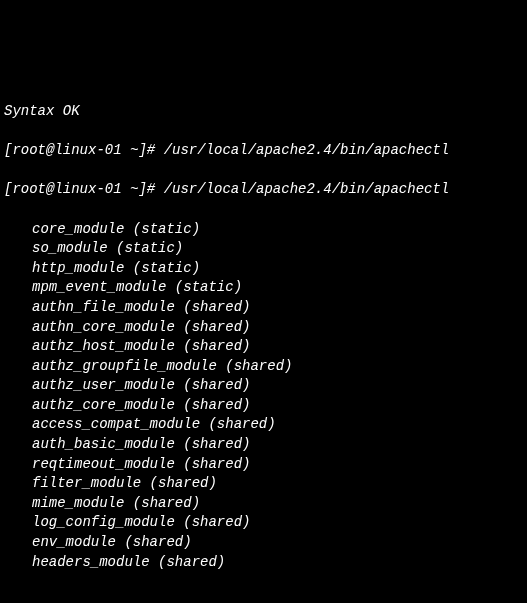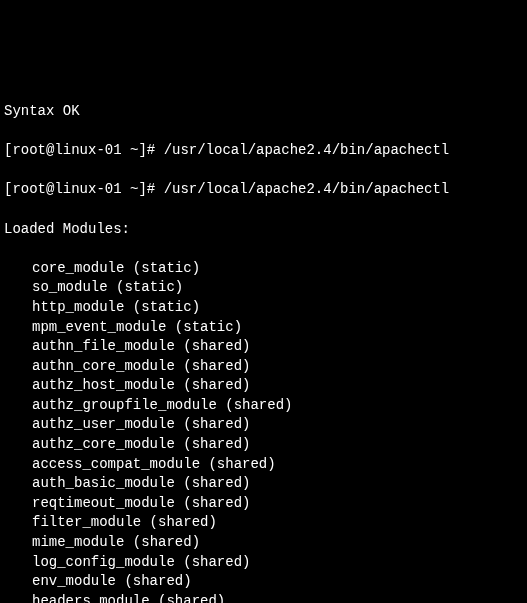--- a/index.html
+++ b/index.html
@@ -7,33 +7,33 @@
       color: #ffffff;
       font-family: "Consolas", "Monaco", "Courier New", monospace;
       font-size: 14px;
       line-height: 1.4;
       margin: 0;
       padding: 4px;
       white-space: pre;
     }
     .line {
       display: block;
+      font-style: italic;
     }
     .indent {
       padding-left: 8px;
       margin-left: 20px;
     }
   </style>
 </head>
 <body>
 
 
 
 <div>
 <span class="line">Syntax OK</span>
 <span class="line">[root@linux-01 ~]# /usr/local/apache2.4/bin/apachectl</span>
 <span class="line">[root@linux-01 ~]# /usr/local/apache2.4/bin/apachectl</span>
-<span class="line">Loaded Modules:</span>
 <div id="module-list"><span class="line indent"><span>core_module</span><span> (static)</span></span><span class="line indent"><span>so_module</span><span> (static)</span></span><span class="line indent"><span>http_module</span><span> (static)</span></span><span class="line indent"><span>mpm_event_module</span><span> (static)</span></span><span class="line indent"><span>authn_file_module</span><span> (shared)</span></span><span class="line indent"><span>authn_core_module</span><span> (shared)</span></span><span class="line indent"><span>authz_host_module</span><span> (shared)</span></span><span class="line indent"><span>authz_groupfile_module</span><span> (shared)</span></span><span class="line indent"><span>authz_user_module</span><span> (shared)</span></span><span class="line indent"><span>authz_core_module</span><span> (shared)</span></span><span class="line indent"><span>access_compat_module</span><span> (shared)</span></span><span class="line indent"><span>auth_basic_module</span><span> (shared)</span></span><span class="line indent"><span>reqtimeout_module</span><span> (shared)</span></span><span class="line indent"><span>filter_module</span><span> (shared)</span></span><span class="line indent"><span>mime_module</span><span> (shared)</span></span><span class="line indent"><span>log_config_module</span><span> (shared)</span></span><span class="line indent"><span>env_module</span><span> (shared)</span></span><span class="line indent"><span>headers_module</span><span> (shared)</span></span></div>
 </div>
 
 
 
 
 </body></html>

